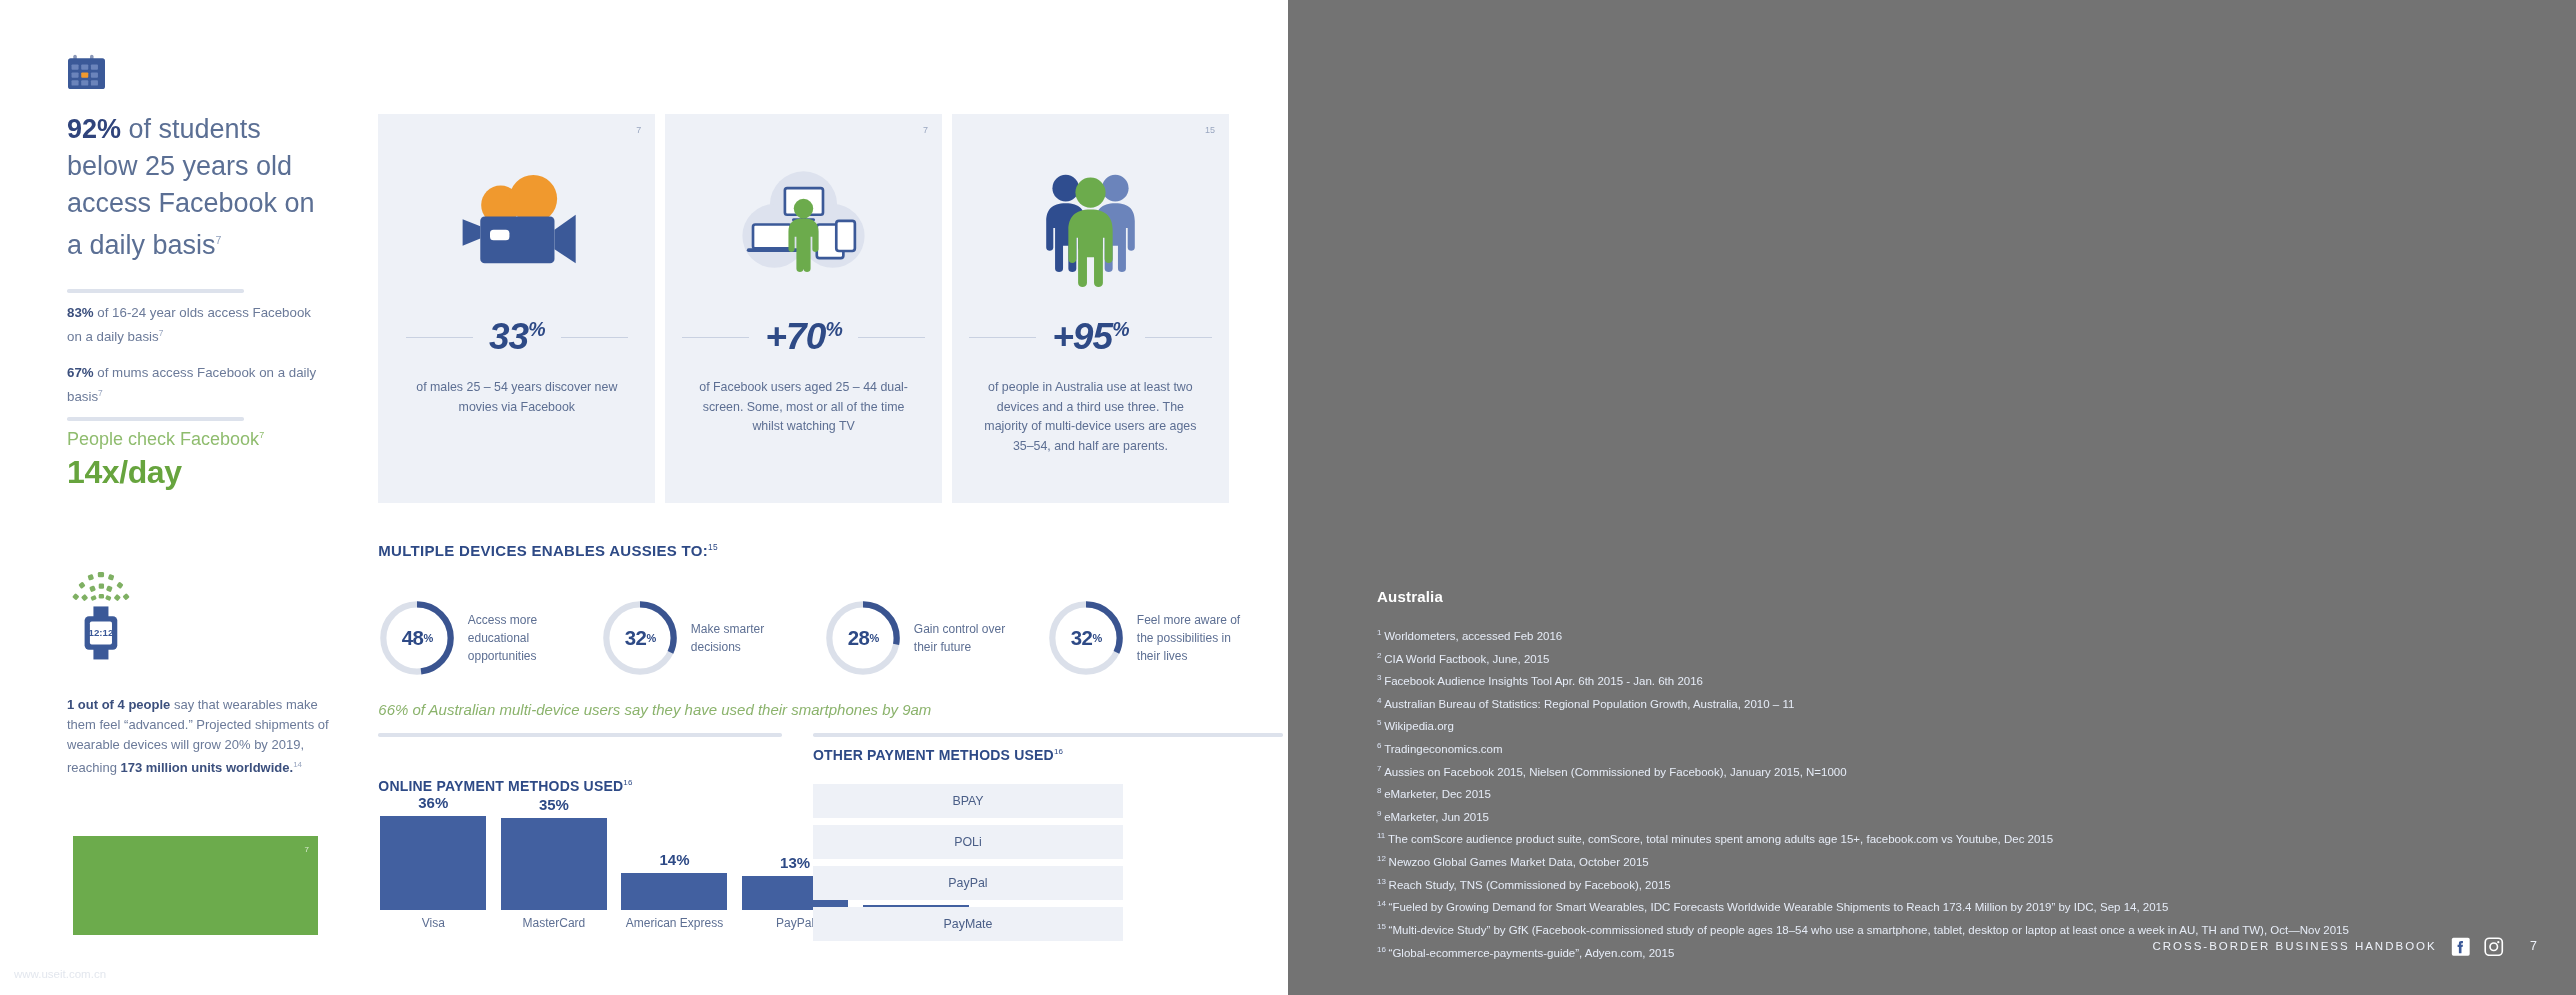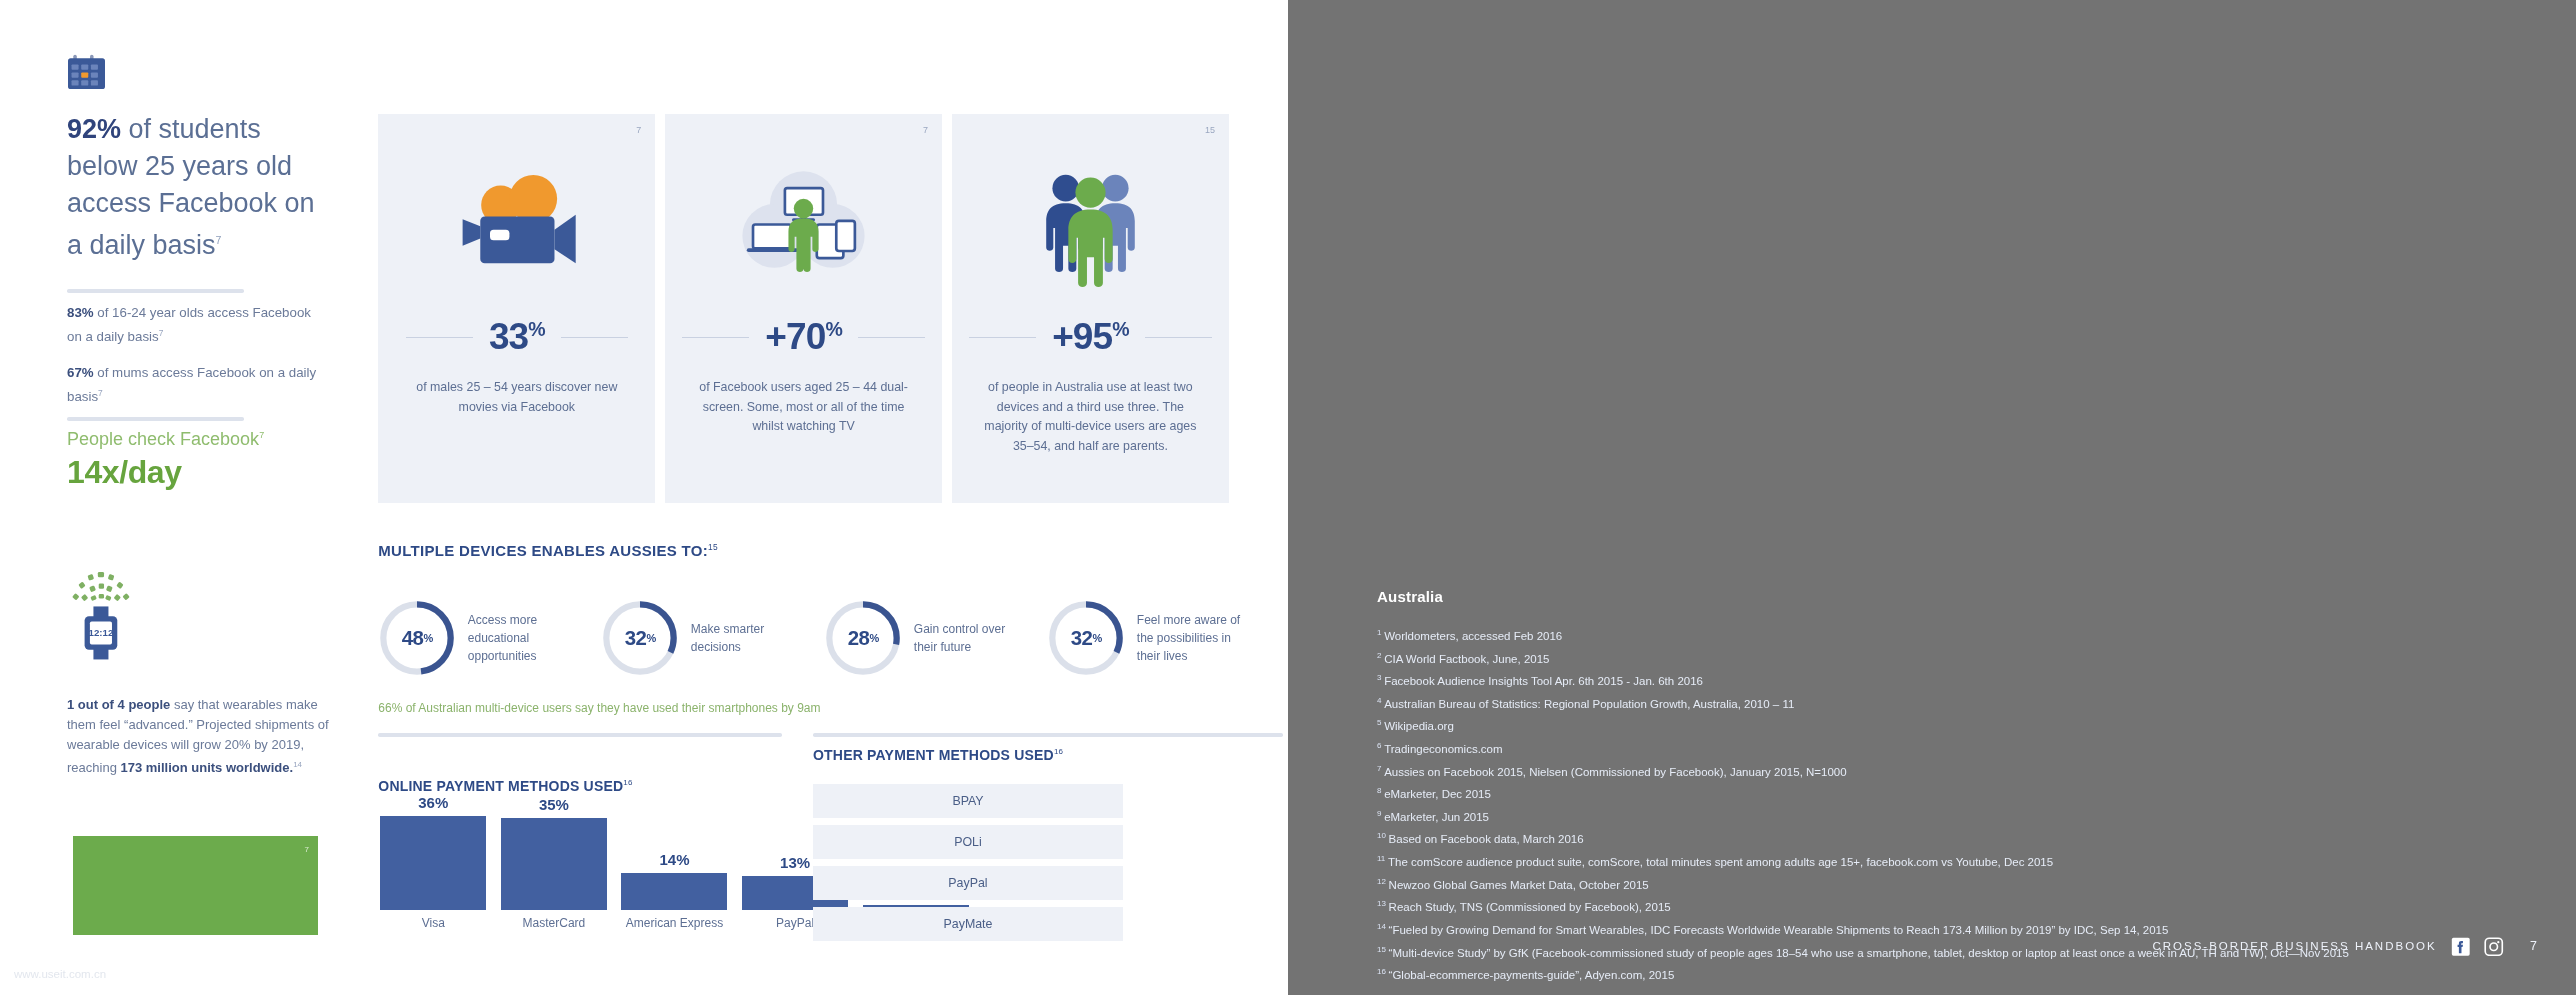--- a/index.html
+++ b/index.html
@@ -105,21 +105,21 @@
   .card-sup {
     position: absolute; right: 14px; top: 10.6px;
     font-size: 9px; color: #9aa7c0;
   }
   .card-art {
     position: absolute; left: 0; top: 25px; width: 100%; height: 177px;
     display: flex; align-items: center; justify-content: center;
   }
   .card-value-row {
     position: absolute; left: 0; top: 202px; width: 100%;
-    display: flex; align-items: center; justify-content: center; gap: 16px;
+    display: flex; align-items: center; justify-content: center; gap: 16px; font-style: italic;
   }
   .card-value-row .dash { height: 0.9px; background: #c9d1e1; flex: 1; max-width:67px; }
   .card-value {
     color: #2e4a86; font-size: 37px; font-weight: 700; letter-spacing:-0.9px;
     white-space: nowrap;
   }
   .card-value sup { font-size: 19.5px; font-weight: 700; vertical-align: super; }
   .card-caption {
     position: absolute; left: 25px; top: 264px; width: 227px;
     text-align: center; color: #5d6f93; font-size: 12.4px; line-height: 19.5px;
@@ -142,21 +142,21 @@
   .donut-label {
     position: absolute; left:0; top:0; width:78px; height:78px;
     display:flex; align-items:center; justify-content:center;
     color: #2e4a86; font-size: 20.4px; font-weight: 700; letter-spacing:-0.4px;
   }
   .donut-label sup { font-size: 11px; font-weight:700; vertical-align:super; }
   .donut-text { color:#5d6f93; font-size: 12px; line-height: 18px; }
 
   .green-italic {
     position: absolute; left: 5.3px; top: 701px;
-    color: #8bb36c; font-size: 12px; 
+    color: #8bb36c; font-size: 15px; font-style: italic;
   }
 
   .sep-line { position:absolute; height: 3.5px; background:#dde2ec; border-radius:1.8px; }
   .sep-a { left: 5.3px; top: 733px; width: 404px; }
   .sep-b { left: 440px; top: 733px; width: 470px; }
 
   
   .chart-title {
     position: absolute; left: 5.3px; top: 747px;
     color:#2e4a86; font-size: 14px; font-weight: 700; letter-spacing:0.2px;margin-top:31px;
@@ -197,21 +197,20 @@
     <div class="refs-list" id="refs-list">
         <div class="ref-item"><sup>1</sup><span>Worldometers, accessed Feb 2016</span></div>
         <div class="ref-item"><sup>2</sup><span>CIA World Factbook, June, 2015</span></div>
         <div class="ref-item"><sup>3</sup><span>Facebook Audience Insights Tool Apr. 6th 2015 - Jan. 6th 2016</span></div>
         <div class="ref-item"><sup>4</sup><span>Australian Bureau of Statistics: Regional Population Growth, Australia, 2010 – 11</span></div>
         <div class="ref-item"><sup>5</sup><span>Wikipedia.org</span></div>
         <div class="ref-item"><sup>6</sup><span>Tradingeconomics.com</span></div>
         <div class="ref-item"><sup>7</sup><span>Aussies on Facebook 2015, Nielsen (Commissioned by Facebook), January 2015, N=1000</span></div>
         <div class="ref-item"><sup>8</sup><span>eMarketer, Dec 2015</span></div>
         <div class="ref-item"><sup>9</sup><span>eMarketer, Jun 2015</span></div>
-        <div class="ref-item"><sup>10</sup><span>Based on Facebook data, March 2016</span></div>
         <div class="ref-item"><sup>11</sup><span>The comScore audience product suite, comScore, total minutes spent among adults age 15+, facebook.com vs Youtube, Dec 2015</span></div>
         <div class="ref-item"><sup>12</sup><span>Newzoo Global Games Market Data, October 2015</span></div>
         <div class="ref-item"><sup>13</sup><span>Reach Study, TNS (Commissioned by Facebook), 2015</span></div>
         <div class="ref-item"><sup>14</sup><span>“Fueled by Growing Demand for Smart Wearables, IDC Forecasts Worldwide Wearable Shipments to Reach 173.4 Million by 2019” by IDC, Sep 14, 2015</span></div>
         <div class="ref-item"><sup>15</sup><span>“Multi-device Study” by GfK (Facebook-commissioned study of people ages 18–54 who use a smartphone, tablet, desktop or laptop at least once a week in AU, TH and TW), Oct—Nov 2015</span></div>
         <div class="ref-item"><sup>16</sup><span>“Global-ecommerce-payments-guide”, Adyen.com, 2015</span></div>
       </div>
 
     <div class="footer">
       <span class="footer-label">CROSS-BORDER BUSINESS HANDBOOK</span>

